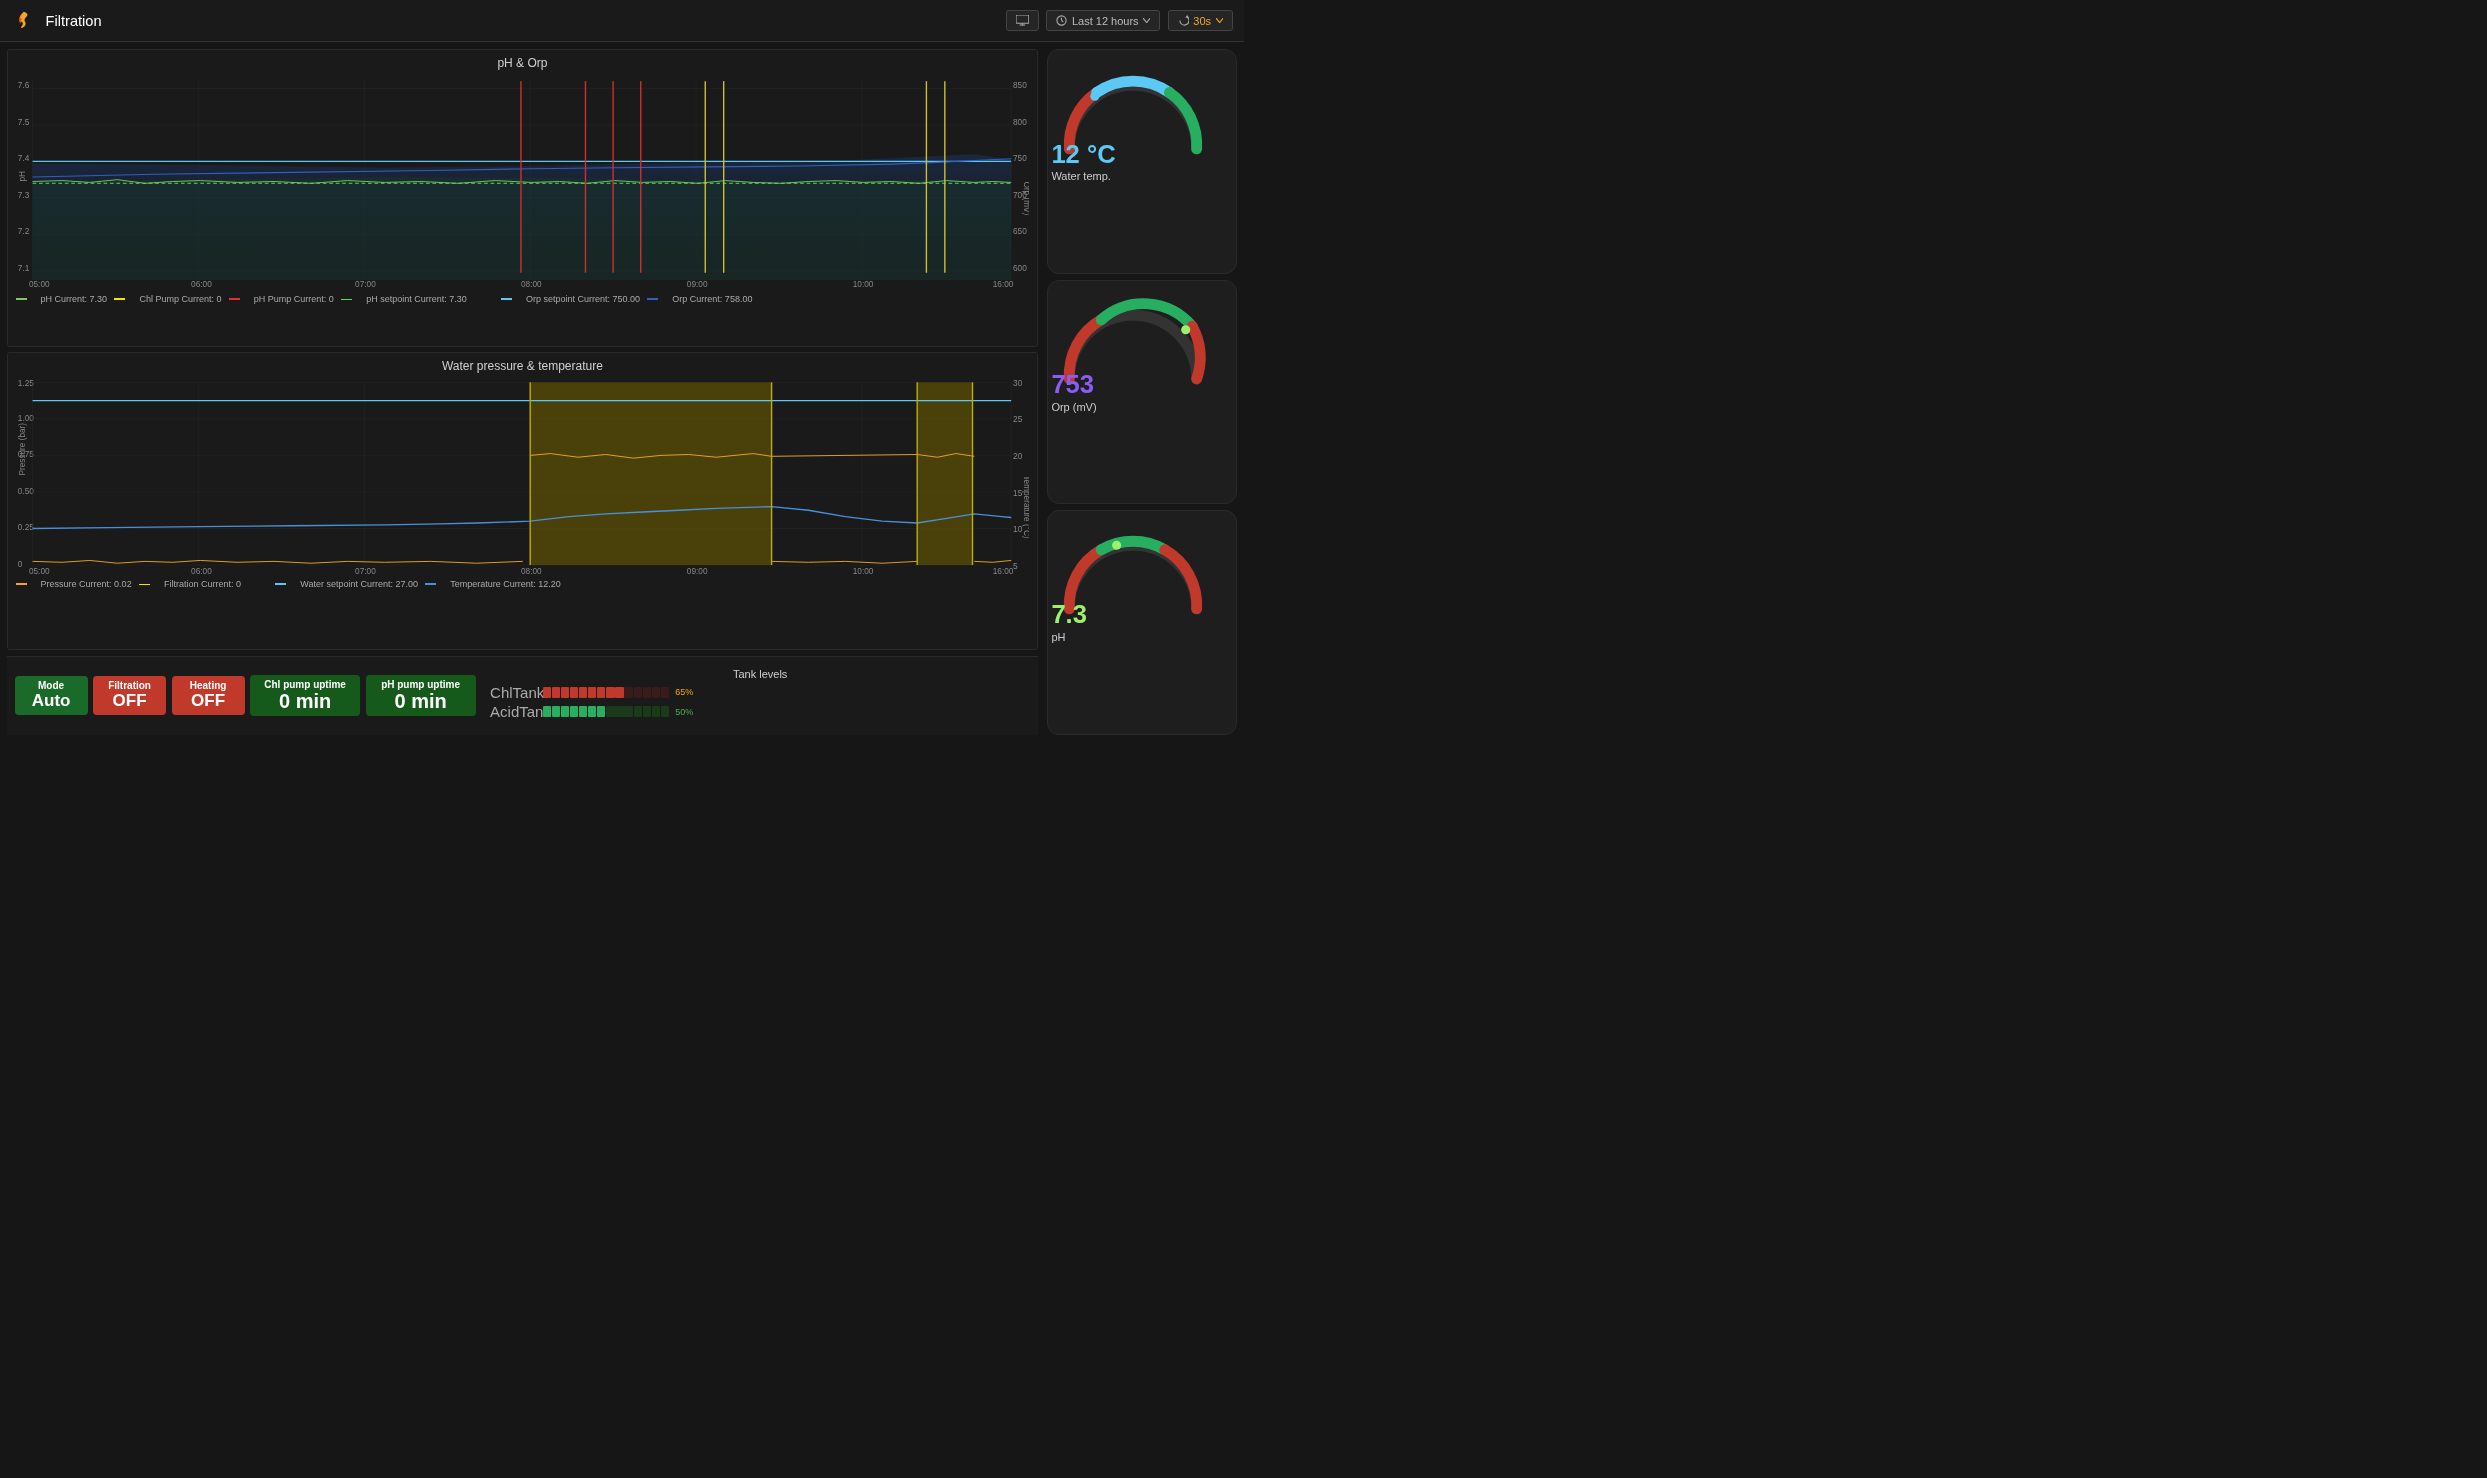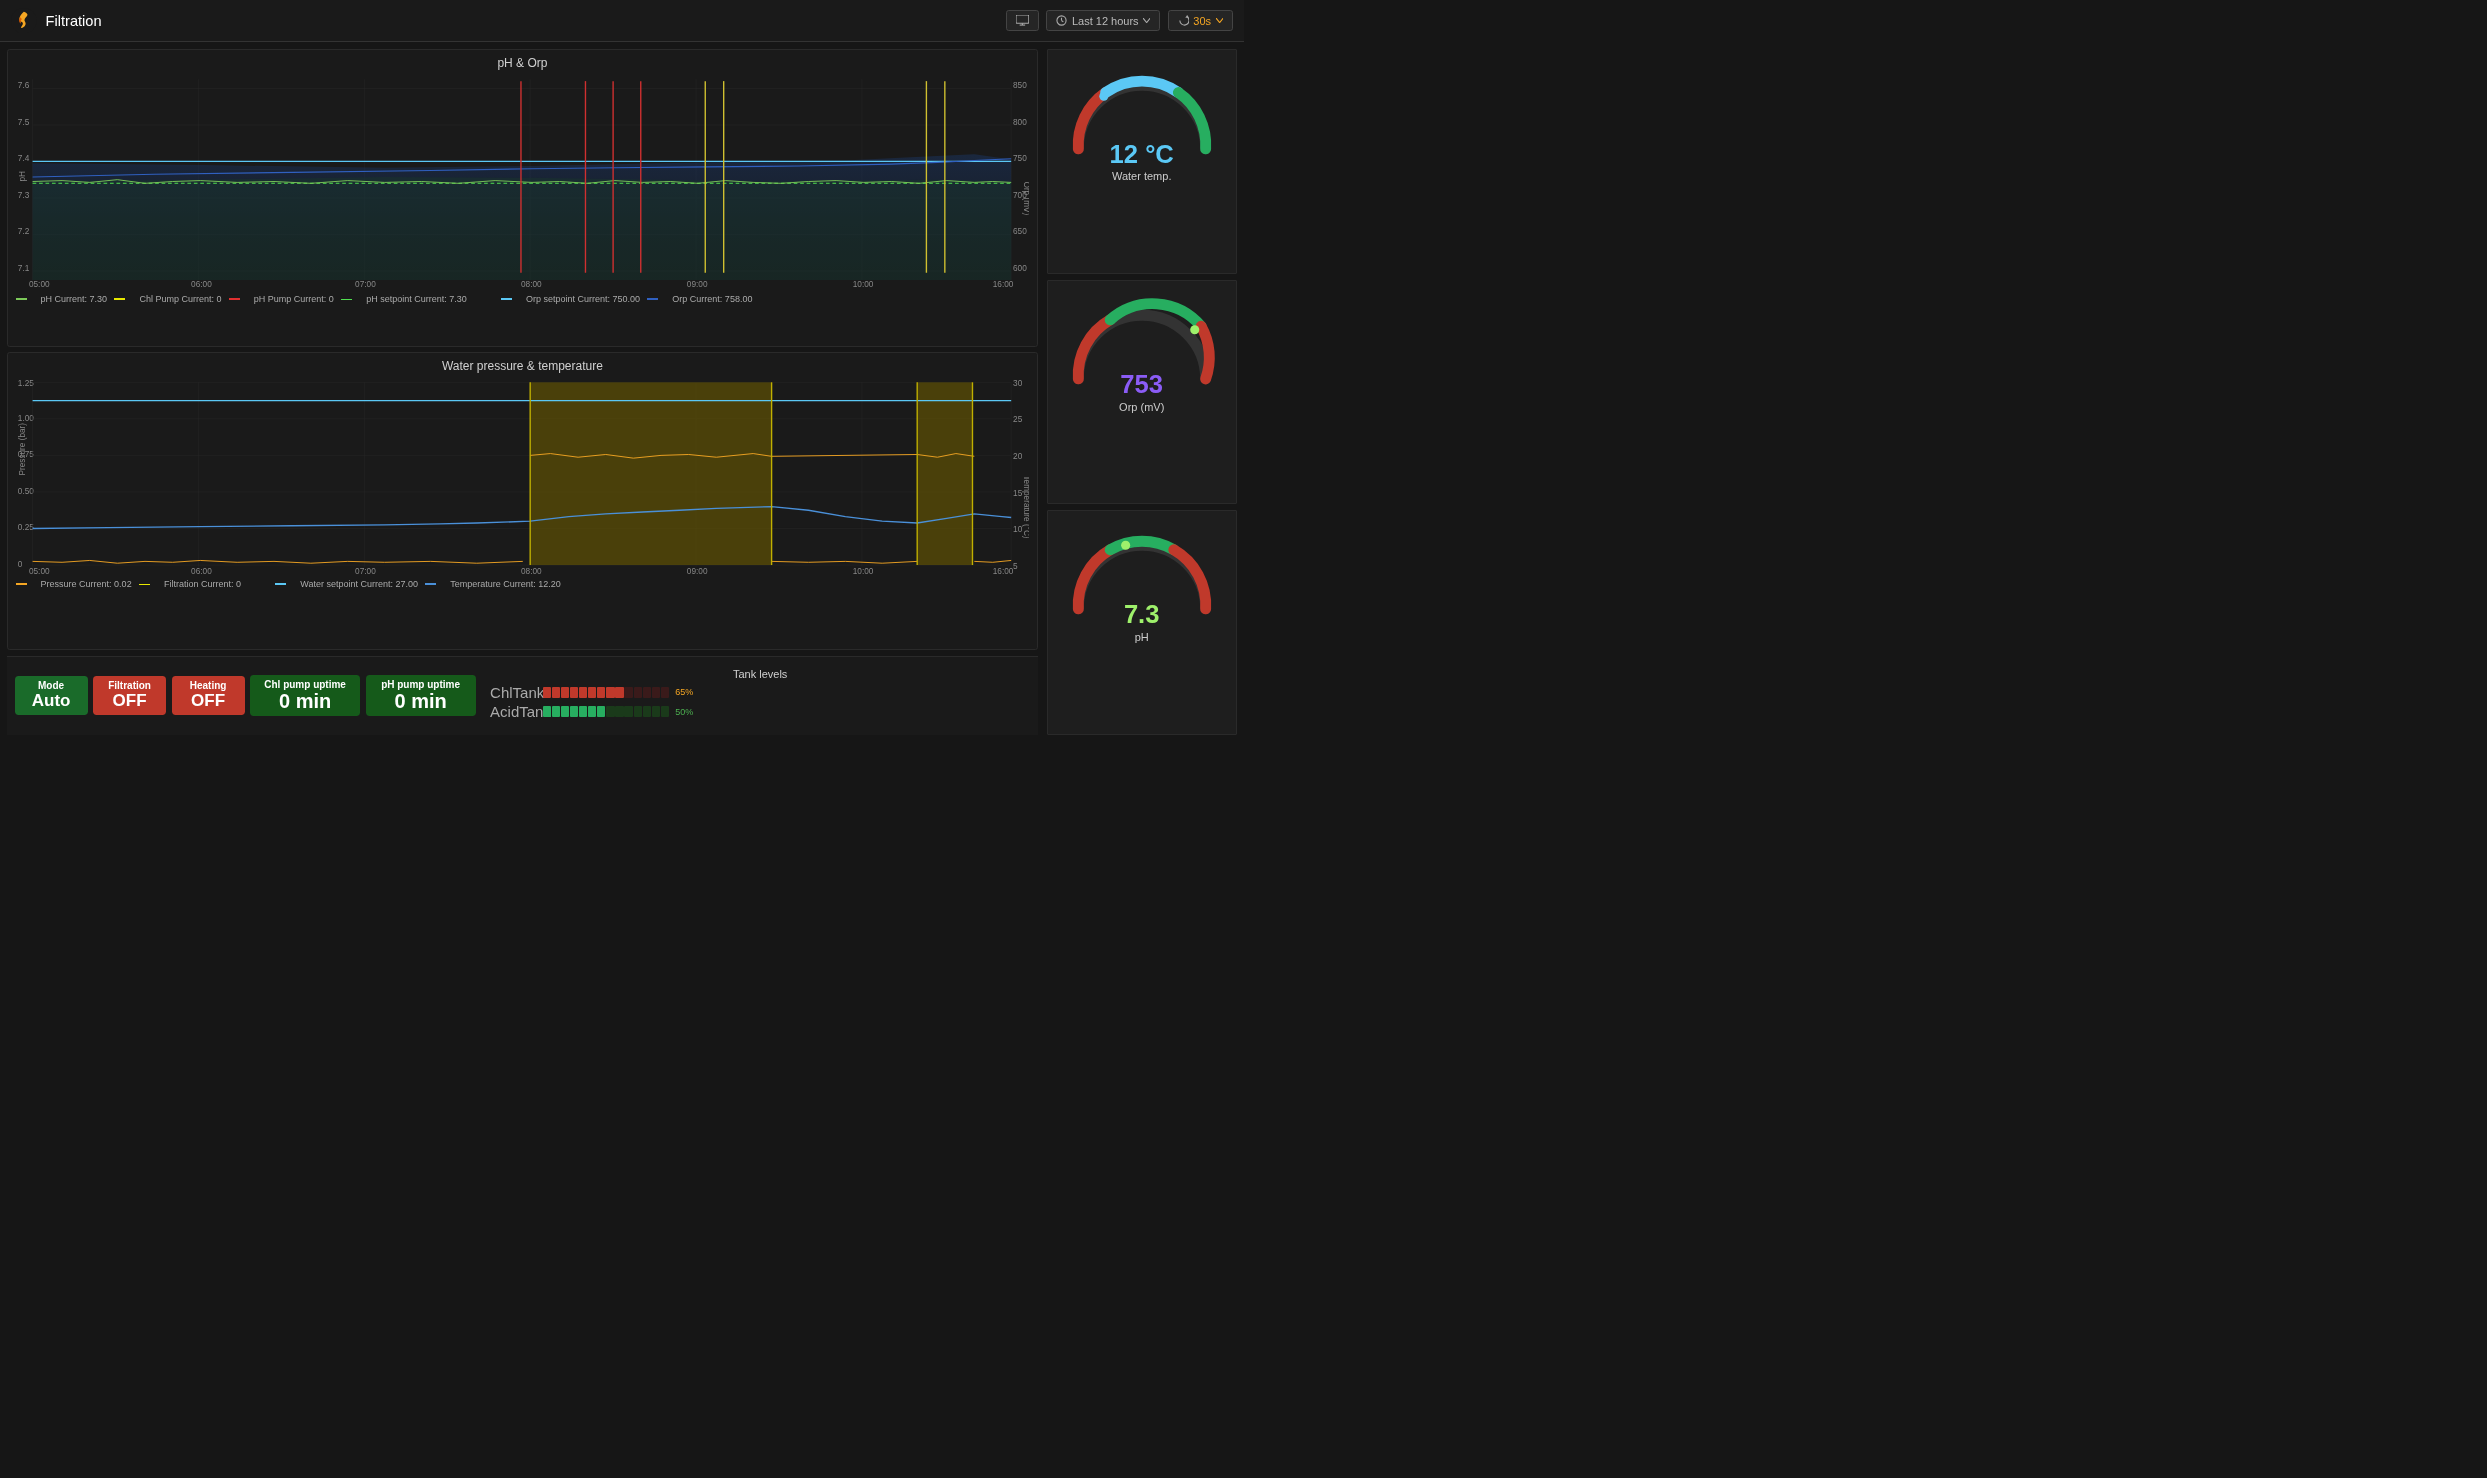--- a/index.html
+++ b/index.html
@@ -193,24 +193,23 @@
       font-size: 9px;
       margin-left: 2.7px;
     }
     .tank-pct-chl { color: #f5a623; }
     .tank-pct-acid { color: #4caf50; }
 
     
     .gauge-panel {
       background: #1e1e1e;
       border: 0.9px solid #2a2a2a;
-      border-radius: 1px;
+      border-radius: 12px;
       display: flex;
       flex-direction: column;
-      align-items: center;
       padding: 7.3px 3.7px 5.5px;
       flex: 1;
     }
     .gauge-value {
       font-size: 25.6px;
       font-weight: 700;
       margin-top: -9px;
     }
     .gauge-label {
       font-size: 11px;

